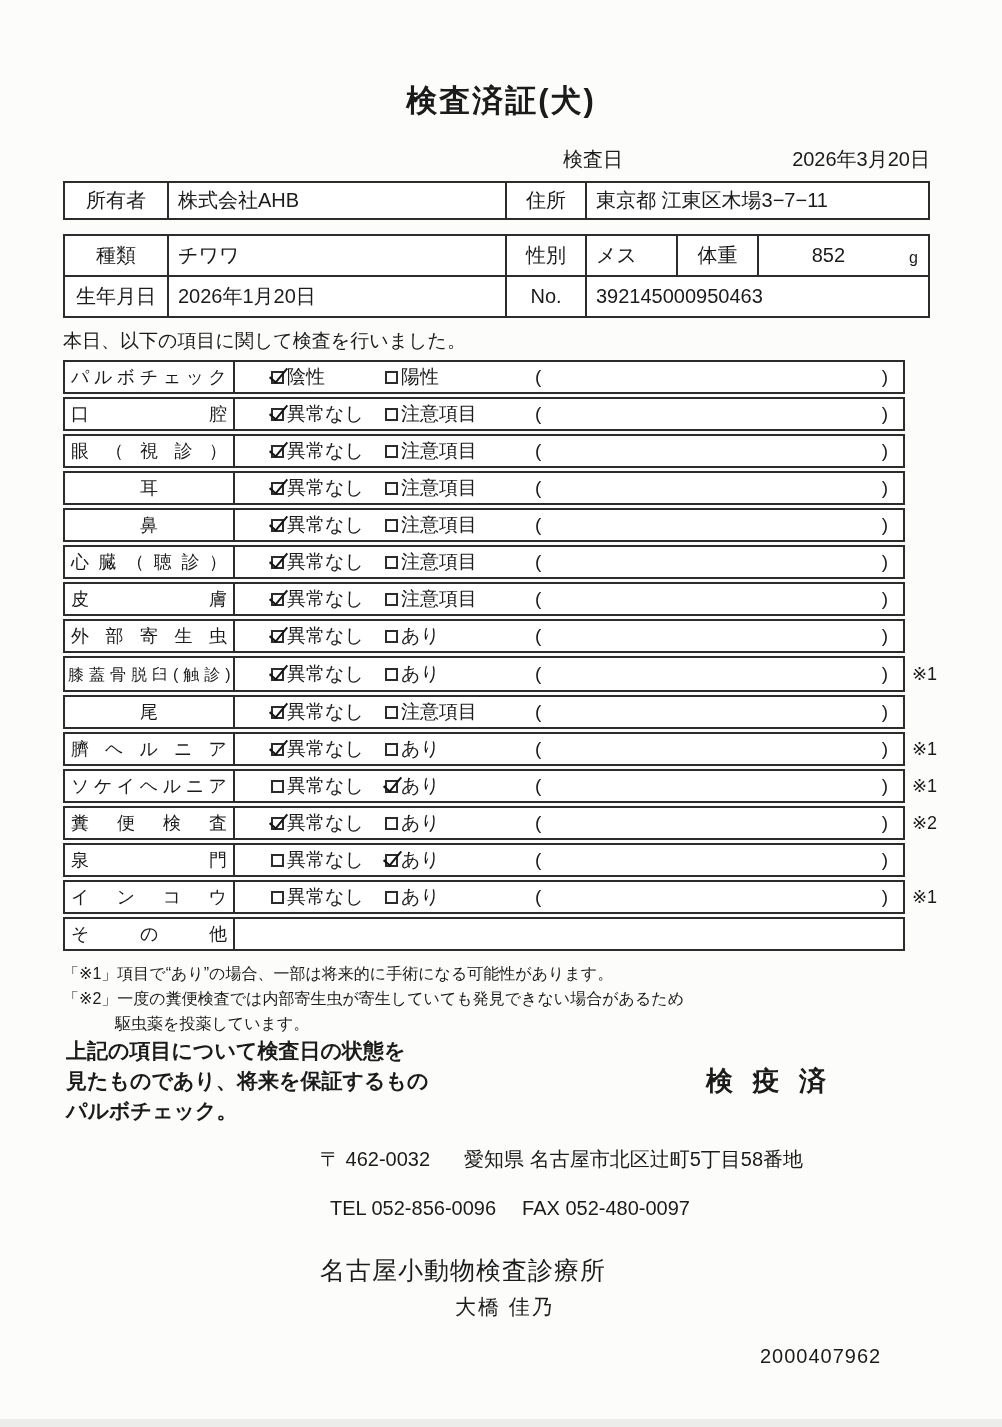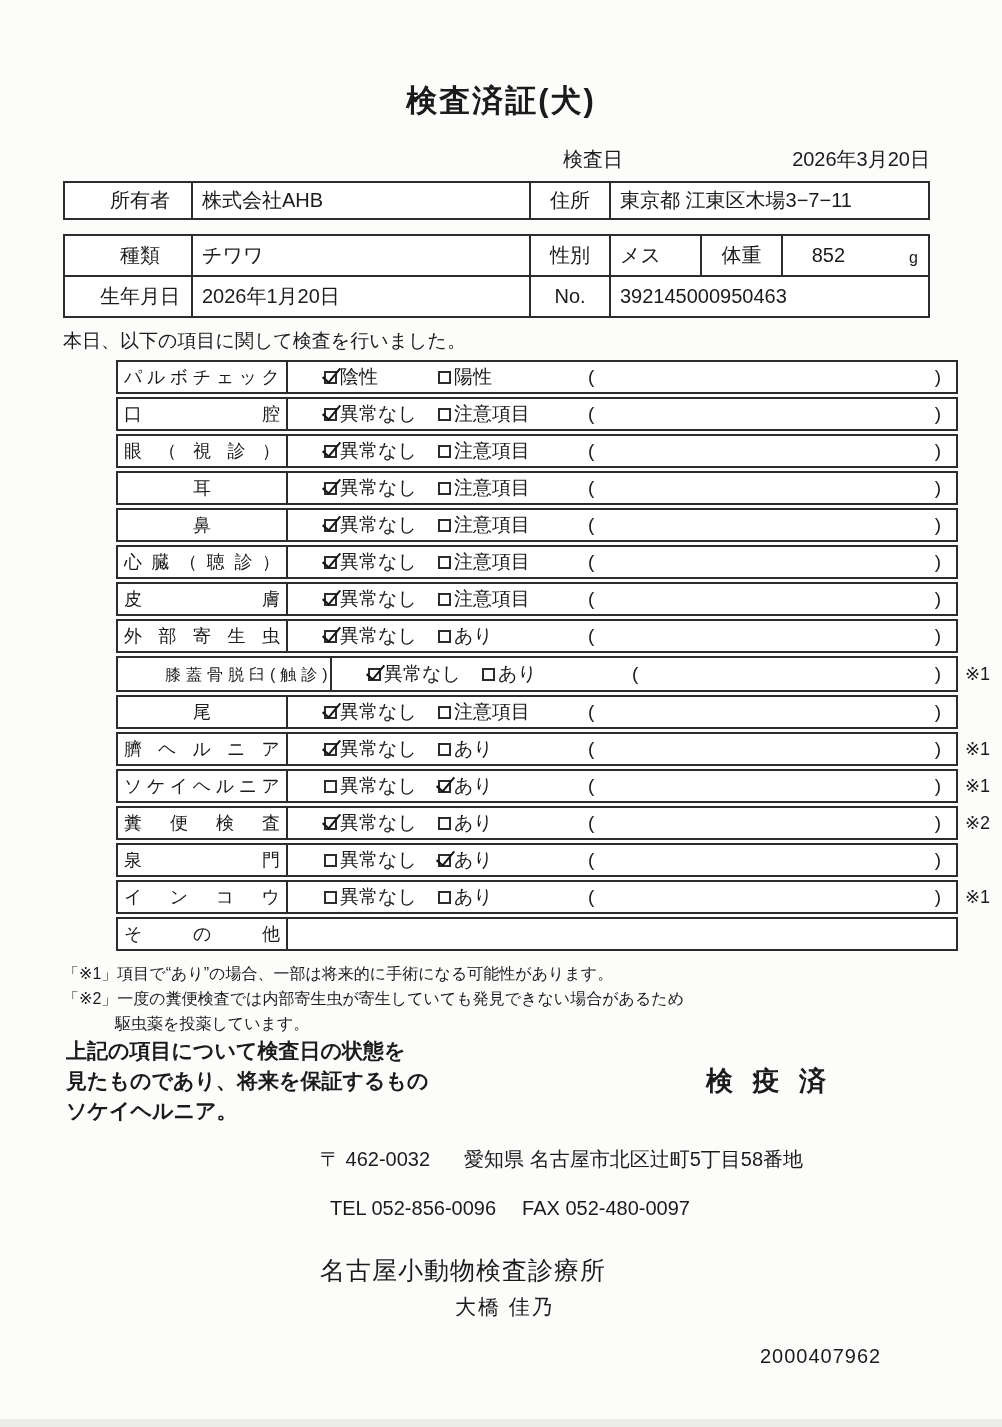--- a/index.html
+++ b/index.html
@@ -28,21 +28,21 @@
   .date-label { margin-left:500px; }
   .date-value { margin-left:auto; }
 
   .tbl {
     margin-left:63px;
     width:867px;
     border:2px solid #2c2c2c;
     box-sizing:border-box;
     background:#fff;
   }
-  .trow { display:flex;padding-left:24px; }
+  .trow { display:flex; }
   .trow + .trow { border-top:2px solid #2c2c2c; }
   .tcell {
     border-right:2px solid #2c2c2c;
     box-sizing:border-box;
     padding:0 9px;
     font-size:20px;
     display:flex;
     align-items:center;
     min-height:35px;
   }
@@ -53,41 +53,41 @@
   .w91{width:91px;} .w81{width:81px;}
   .wrest{flex:1;}
   .weight-cell { justify-content:flex-end; padding-right:10px;gap:48px; }
   .weight-unit { font-size:16px; margin-left:16px; padding-top:4px; }
 
   .gap14 { height:14px; }
 
   .intro { margin:10px 0 6px 63px; font-size:19px; }
 
   .checklist { margin-left:63px; }
-  .crow { display:flex; align-items:center; margin-bottom:3px;justify-content:flex-end; }
+  .crow { display:flex; align-items:center; margin-bottom:3px; }
   .crow-box {
     width:842px;
     border:2px solid #2c2c2c;
     box-sizing:border-box;
     display:flex;
     align-items:stretch;
     min-height:32px;
     background:#fff;
   }
   .row-label {
     width:170px;
     border-right:2px solid #2c2c2c;
     box-sizing:border-box;
     padding:3px 6px;
     font-size:18px;
     line-height:24px;
   }
   .row-label.just { text-align:justify; text-align-last:justify; }
   .row-label.center { text-align:center; }
-  .row-label.tight { font-size:16px; letter-spacing:-0.5px; padding-top:5px; padding-left:3px; padding-right:3px;margin-left:44px; }
+  .row-label.tight { font-size:16px; letter-spacing:-0.5px; padding-top:5px; padding-left:3px; padding-right:3px; }
   .row-content {
     flex:1;
     display:flex;
     align-items:center;
     padding:0 15px 0 4px;
     font-size:19px;
     margin-left:32px;
   }
   .opt { display:flex; align-items:center; }
   .opt1 { width:114px; }
@@ -465,21 +465,21 @@
 <div class="footnotes">
   <div>「※1」項目で“あり”の場合、一部は将来的に手術になる可能性があります。</div>
   <div>「※2」一度の糞便検査では内部寄生虫が寄生していても発見できない場合があるため</div>
   <div class="fn-cont">駆虫薬を投薬しています。</div>
 </div>
 
 <div class="disc-row">
   <div class="disclaimer" id="disclaimer">
       <div>上記の項目について検査日の状態を</div>
       <div>見たものであり、将来を保証するもの</div>
-      <div>ソケイヘルニア。</div>
+      <div>パルボチェック。</div>
     </div>
   <div class="stamp">検 疫 済</div>
 </div>
 
 <div class="postal-line">
   <span>〒 462-0032</span>
   <span>愛知県 名古屋市北区辻町5丁目58番地</span>
 </div>
 
 <div class="tel-line">

